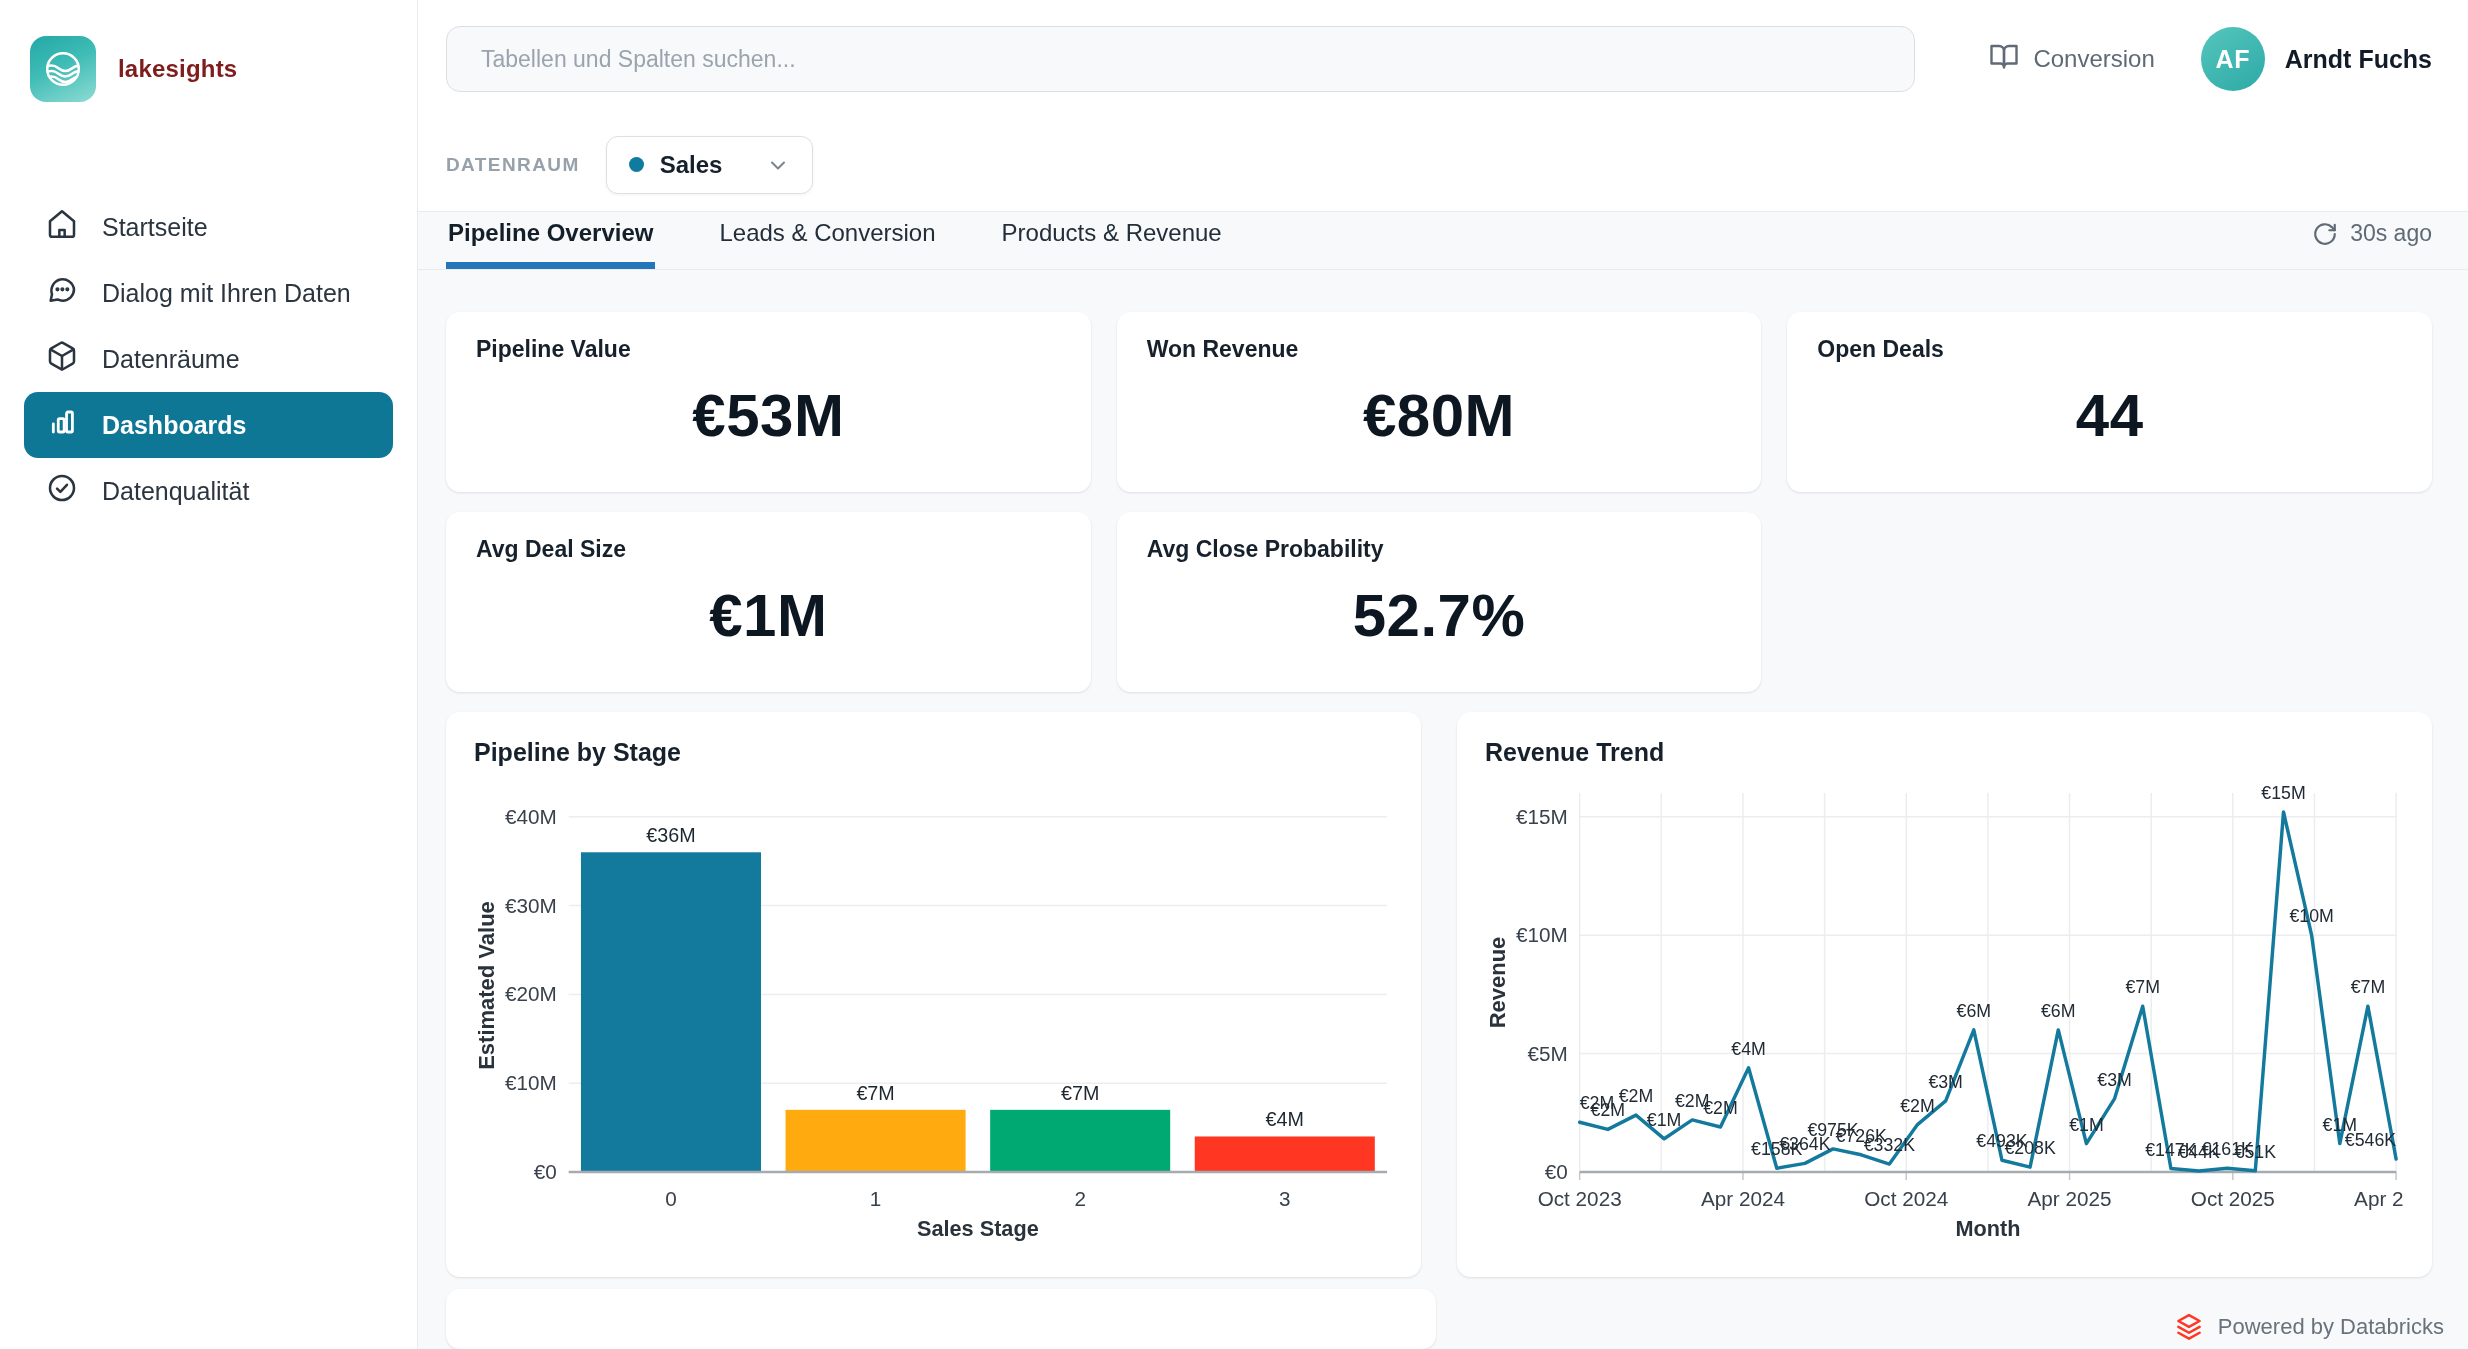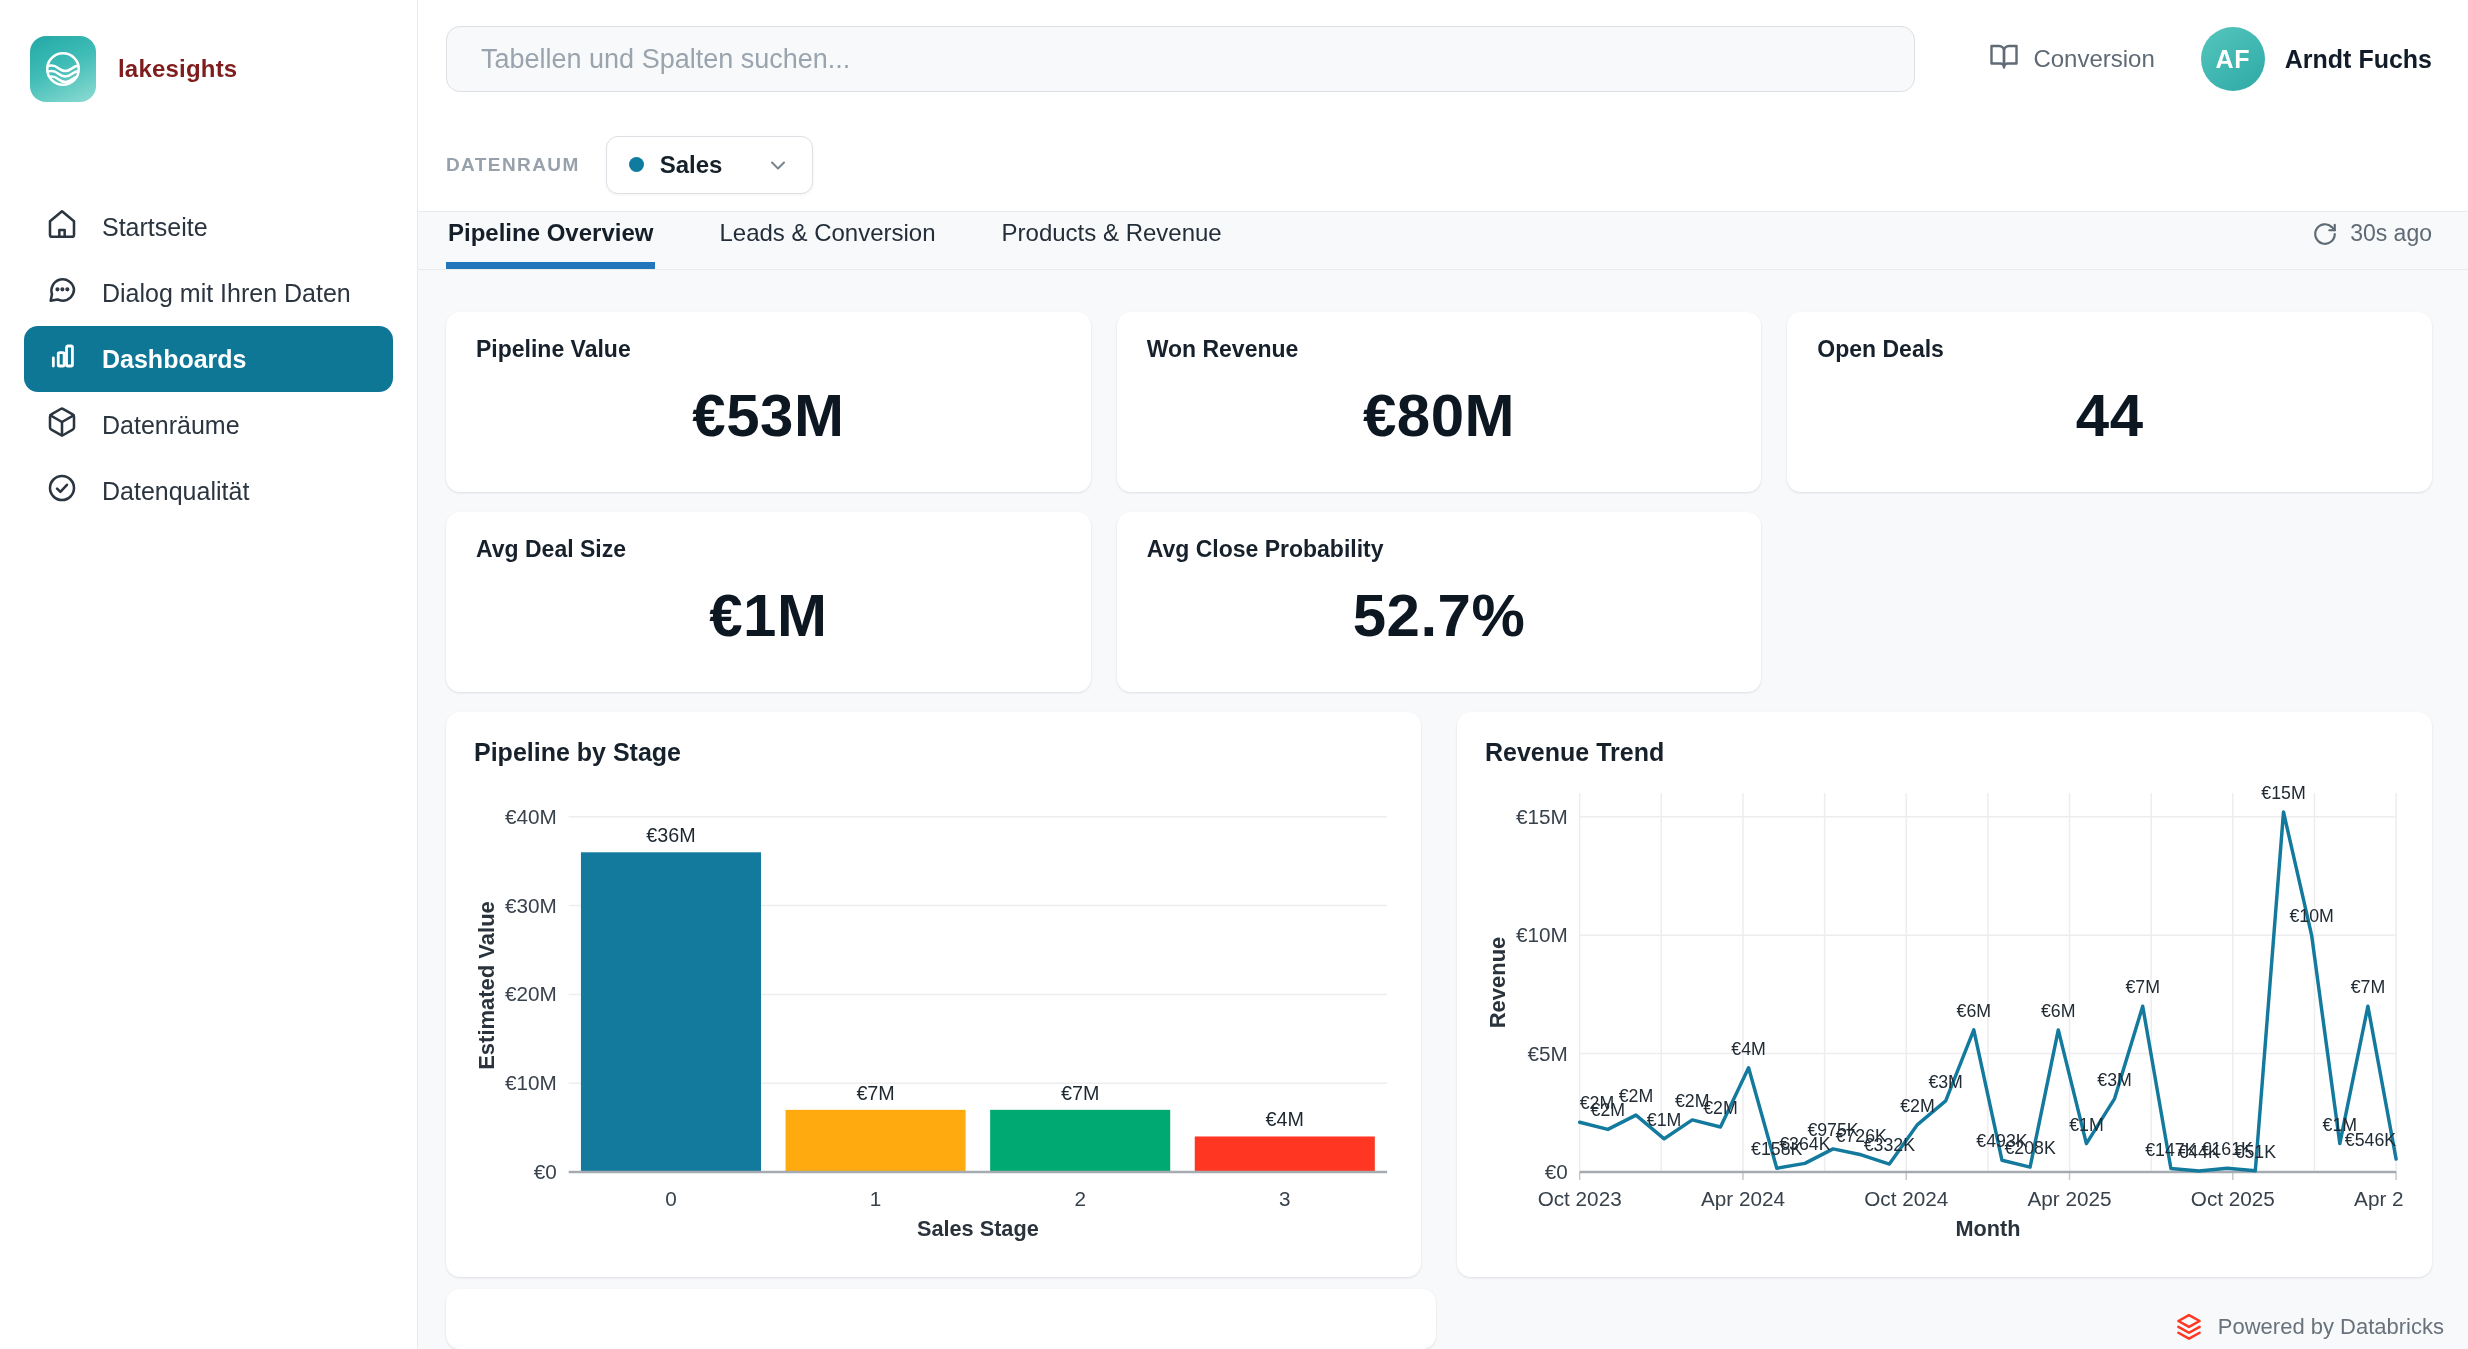--- a/index.html
+++ b/index.html
@@ -19,21 +19,21 @@
     border-radius:14px; color:#2b3540; font-size:25px; font-weight:500; cursor:pointer; }
   .nav-item svg { width:32px; height:32px; flex-shrink:0; }
   .nav-item.active { background:#0f7796; color:#fff; font-weight:600; }
 
   
   .main { flex:1; display:flex; flex-direction:column; position:relative; min-width:0; }
   .header { background:#fff; border-bottom:1px solid #e7eaee; padding:0 36px 0 28px; }
   .search-row { height:118px; display:flex; align-items:center; }
   .search-box { flex:1; margin-right:74px; }
   .search-box input { width:100%; height:66px; border:1.5px solid #dbdfe4; border-radius:14px;
-    background:#f8f9fa; padding:0 34px; font-size:27px; color:#333; outline:none; }
+    background:#f8f9fa; padding:0 34px; font-size:23px; color:#333; outline:none; }
   .search-box input::placeholder { color:#9aa4ae; }
   .header-right { display:flex; align-items:center; gap:46px; }
   .help { display:flex; gap:14px; align-items:center; color:#5f6a75; font-size:24px; cursor:pointer; }
   .help svg { width:30px; height:30px; }
   .user { display:flex; align-items:center; gap:20px; }
   .avatar { width:64px; height:64px; border-radius:50%; background:linear-gradient(145deg,#55c6bd,#2da9a6);
     color:#fff; font-weight:700; font-size:25px; display:flex; align-items:center; justify-content:center; letter-spacing:.5px; }
   .user-name { font-size:25px; font-weight:700; color:#111c28; }
 
   .workspace-row { height:93px; display:flex; align-items:center; gap:26px; }
@@ -110,39 +110,39 @@
         <span>
           <svg viewBox="0 0 24 24" fill="none" stroke="currentColor" stroke-width="1.9" stroke-linecap="round" stroke-linejoin="round">
             <path d="M21 11.5a8.5 8.5 0 0 1-8.5 8.5 8.6 8.6 0 0 1-3.9-.9L3.5 20l1-4.8A8.5 8.5 0 1 1 21 11.5z"></path>
             <circle cx="8.6" cy="11.5" r="0.6" fill="currentColor"></circle>
               <circle cx="12.3" cy="11.5" r="0.6" fill="currentColor"></circle>
               <circle cx="16" cy="11.5" r="0.6" fill="currentColor"></circle>
           </svg>
         </span>
         <span>Dialog mit Ihren Daten</span>
       </div>
+      <div class="nav-item">
+        <span>
+          <svg viewBox="0 0 24 24" fill="none" stroke="currentColor" stroke-width="1.9" stroke-linecap="round" stroke-linejoin="round">
+            <path d="M21 8a2 2 0 0 0-1-1.73l-7-4a2 2 0 0 0-2 0l-7 4A2 2 0 0 0 3 8v8a2 2 0 0 0 1 1.73l7 4a2 2 0 0 0 2 0l7-4A2 2 0 0 0 21 16z"></path>
+            <path d="m3.3 7 8.7 5 8.7-5"></path>
+              <path d="M12 22V12"></path>
+          </svg>
+        </span>
+        <span>Datenräume</span>
+      </div>
       <div class="nav-item active">
         <span>
           <svg viewBox="0 0 24 24" fill="none" stroke="currentColor" stroke-width="2.1" stroke-linecap="round" stroke-linejoin="round">
             <path d="M5.5 19.5v-6"></path>
             <rect x="9.2" y="9.5" width="4.4" height="10" rx="1"></rect>
             <rect x="15.4" y="4.5" width="4.4" height="15" rx="1"></rect>
           </svg>
         </span>
         <span>Dashboards</span>
-      </div>
-      <div class="nav-item">
-        <span>
-          <svg viewBox="0 0 24 24" fill="none" stroke="currentColor" stroke-width="1.9" stroke-linecap="round" stroke-linejoin="round">
-            <path d="M21 8a2 2 0 0 0-1-1.73l-7-4a2 2 0 0 0-2 0l-7 4A2 2 0 0 0 3 8v8a2 2 0 0 0 1 1.73l7 4a2 2 0 0 0 2 0l7-4A2 2 0 0 0 21 16z"></path>
-            <path d="m3.3 7 8.7 5 8.7-5"></path>
-              <path d="M12 22V12"></path>
-          </svg>
-        </span>
-        <span>Datenräume</span>
       </div>
       <div class="nav-item">
         <span>
           <svg viewBox="0 0 24 24" fill="none" stroke="currentColor" stroke-width="1.9" stroke-linecap="round" stroke-linejoin="round">
             <circle cx="12" cy="12" r="9"></circle>
               <path d="m8.3 12.4 2.5 2.5 4.9-5.3"></path>
           </svg>
         </span>
         <span>Datenqualität</span>
       </div>

